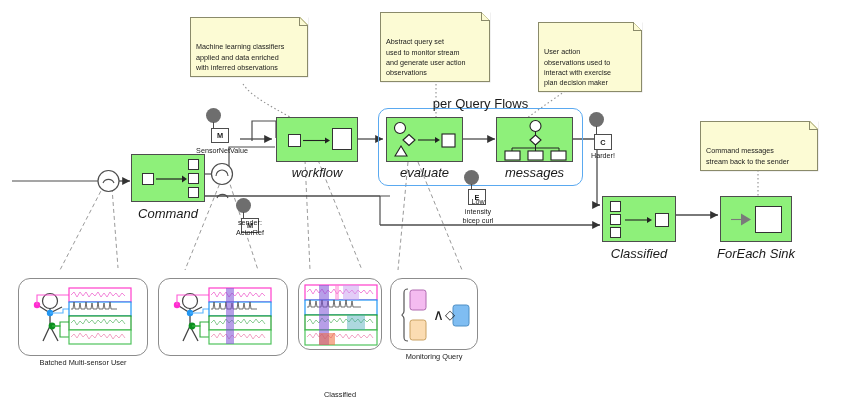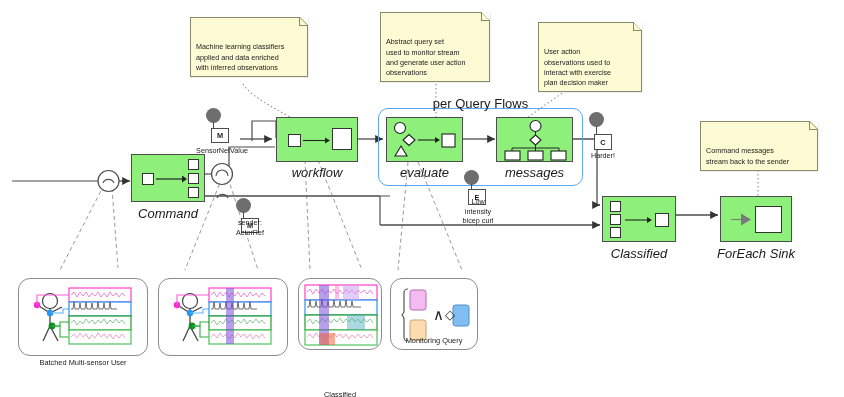--- a/index.html
+++ b/index.html
@@ -338,15 +338,15 @@
   <div class="abs card" style="left:390px;top:278px;width:88px;height:72px;">
     <svg class="abs" style="left:0;top:0;width:88px;height:72px;">
       <path d="M17,10 C13,10 13,12 13,14 L13,32 C13,35 11,35 11,36 C11,37 13,37 13,40 L13,58 C13,60 13,62 17,62" stroke="#555" stroke-width="1.2" fill="none"></path>
       <rect x="19" y="11" width="16" height="20" rx="2.5" fill="#f4bbf0" stroke="#b06bb0" stroke-width="1"></rect>
       <rect x="19" y="41" width="16" height="20" rx="2.5" fill="#fbdcb2" stroke="#c9a162" stroke-width="1"></rect>
       <rect x="62" y="26" width="16" height="21" rx="2.5" fill="#7fbdf2" stroke="#4f8fc4" stroke-width="1"></rect>
     </svg>
     <div class="abs" style="left:42px;top:28px;font-size:15px;color:#222;line-height:1;">∧</div>
     <div class="abs" style="left:54px;top:29px;font-size:13px;color:#222;line-height:1;">◇</div>
   </div>
-  <div class="abs card-cap" style="left:386px;top:336px;width:96px;">Monitoring Query</div>
+  <div class="abs card-cap" style="left:386px;top:352px;width:96px;">Monitoring Query</div>
 
 </div>
 
 </body></html>

